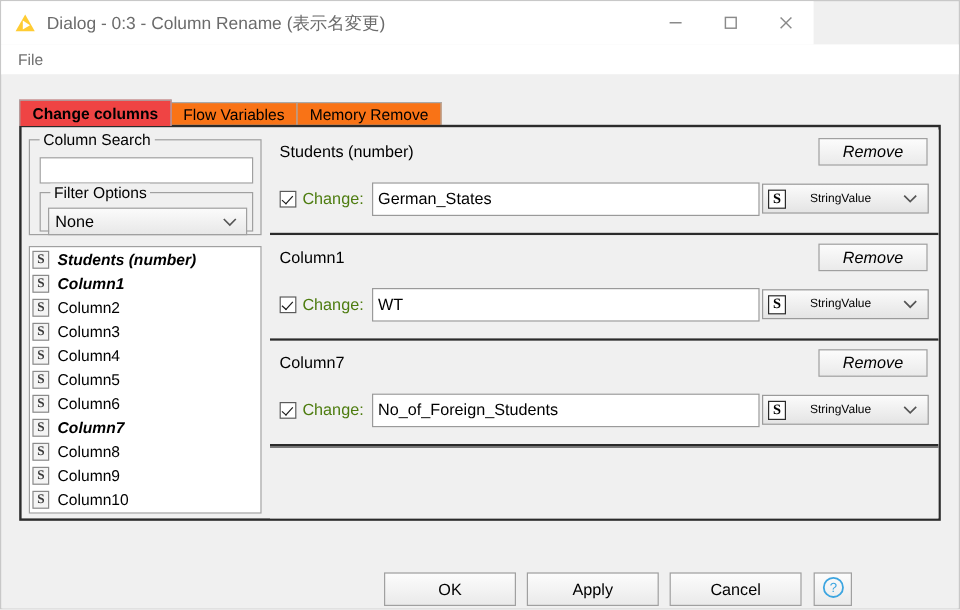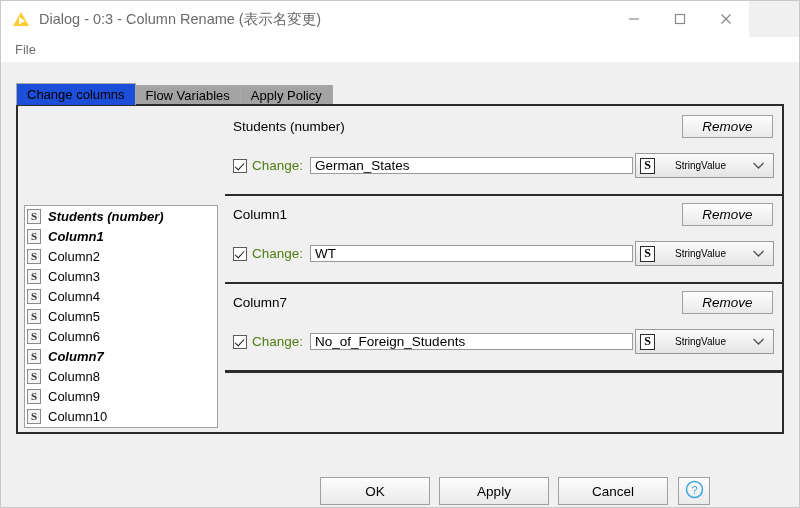--- a/index.html
+++ b/index.html
@@ -21,21 +21,21 @@
     height: 508px;
     background: #f0f0f0;
     box-sizing: border-box;
     border: 1px solid #c8c8c8;
   }
 
   
   .titlebar {
     position: absolute;
     left: 0; top: 0;
-    width: 748px; height: 36px;
+    width: 677px; height: 36px;
     background: #ffffff;
     display: flex;
     align-items: center;
   }
   .title-icon {
     margin-left: 11px;
     width: 18px; height: 18px;
     position: relative;
   }
   .title-icon svg { display: block; }
@@ -92,33 +92,34 @@
     height: 22px;
     display: flex;
     align-items: flex-end;
   }
   .tab {
     height: 20px;
     line-height: 20px;
     padding: 0 10px;
     font-size: 13px;
     color: #000;
-    background: #a3a3a3;
+    background: #f97316;
     border: 1px solid #a9a9a9;
     border-bottom: none;
     margin-right: -1px;
     box-sizing: border-box;
     white-space: nowrap;
   }
   .tab.active {
-    background: #1d4ed8;
+    background: #ef4444;
     height: 22px;
     line-height: 22px;
     position: relative;
     z-index: 3;
+    font-weight: bold;
   }
 
   
   .content-frame {
     position: absolute;
     left: 14px; top: 42px;
     width: 768px;
     height: 330px;
     background: #f0f0f0;
     border: 2px solid #2b2b2b;
@@ -304,21 +305,21 @@
   }
   .change-label {
     margin-left: 5px;
     font-size: 13.5px;
     color: #4d7c0f;
     white-space: nowrap;
   }
   .name-input {
     margin-left: 7px;
     flex: 1 1 auto;
-    height: 17px;
+    height: 28px;
     background: #ffffff;
     border: 1px solid #9a9a9a;
     box-sizing: border-box;
     font-size: 13.5px;
     font-family: "Liberation Sans", sans-serif;
     color: #000;
     padding: 0 4px;
     outline: none;
     min-width: 10px;
   }
@@ -410,27 +411,43 @@
 
   <div class="menubar">
     <div class="menu-item">File</div>
   </div>
 
   <div class="client">
 
     <div class="tabstrip">
       <div class="tab active">Change columns</div>
       <div class="tab">Flow Variables</div>
-      <div class="tab">Apply Policy</div>
+      <div class="tab">Memory Remove</div>
     </div>
 
     <div class="content-frame">
 
       <div class="left-pane">
 
+        <div class="groupbox" id="search-group">
+          <div class="gb-title">Column Search</div>
+          <input class="search-input" type="text" value="" style="">
+
+          <div class="groupbox" id="filter-group">
+            <div class="gb-title">Filter Options</div>
+            <div class="combo">
+              <span>None</span>
+              <span class="chev">
+                <svg width="13" height="9" viewBox="0 0 13 9">
+                    <polyline points="1.5,2 6.5,7 11.5,2" fill="none" stroke="#555" stroke-width="1.4"></polyline>
+                  </svg>
+              </span>
+            </div>
+          </div>
+        </div>
 
         <div class="col-list" id="column-list">
             <div class="col-row modified">
               <div class="s-badge">S</div>
               <div class="col-label">Students (number)</div>
             </div>
             <div class="col-row modified">
               <div class="s-badge">S</div>
               <div class="col-label">Column1</div>
             </div>

